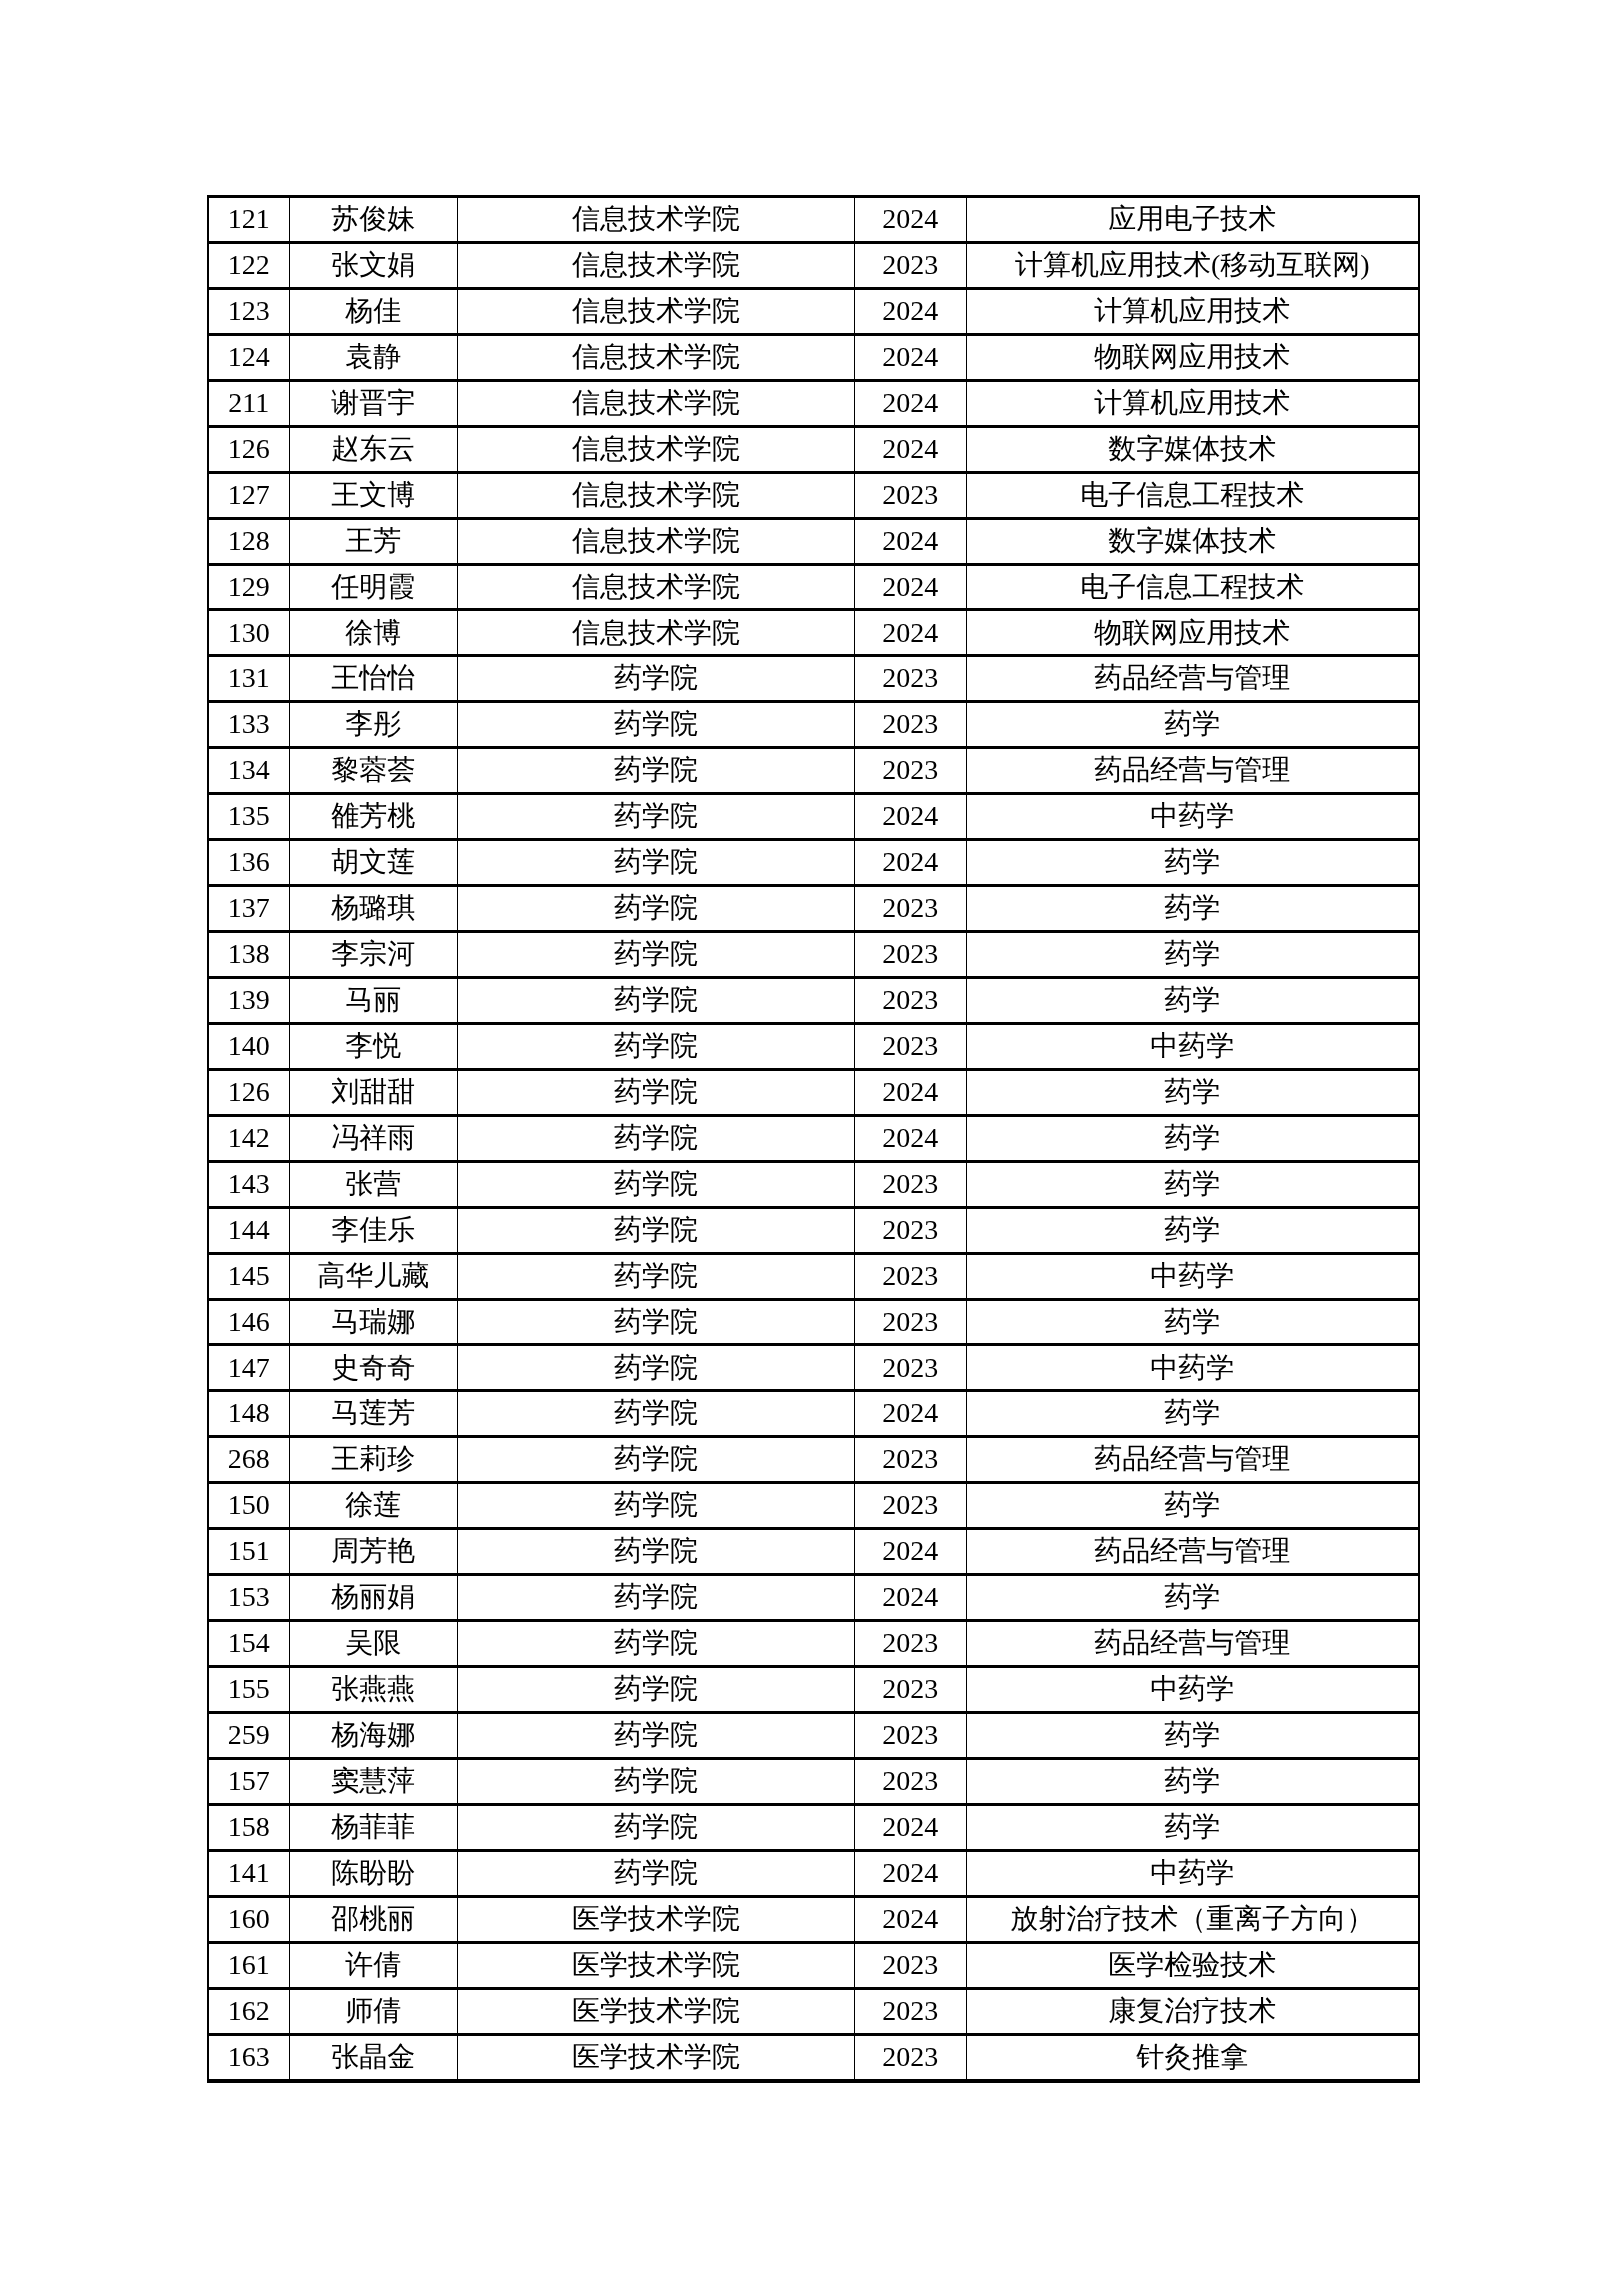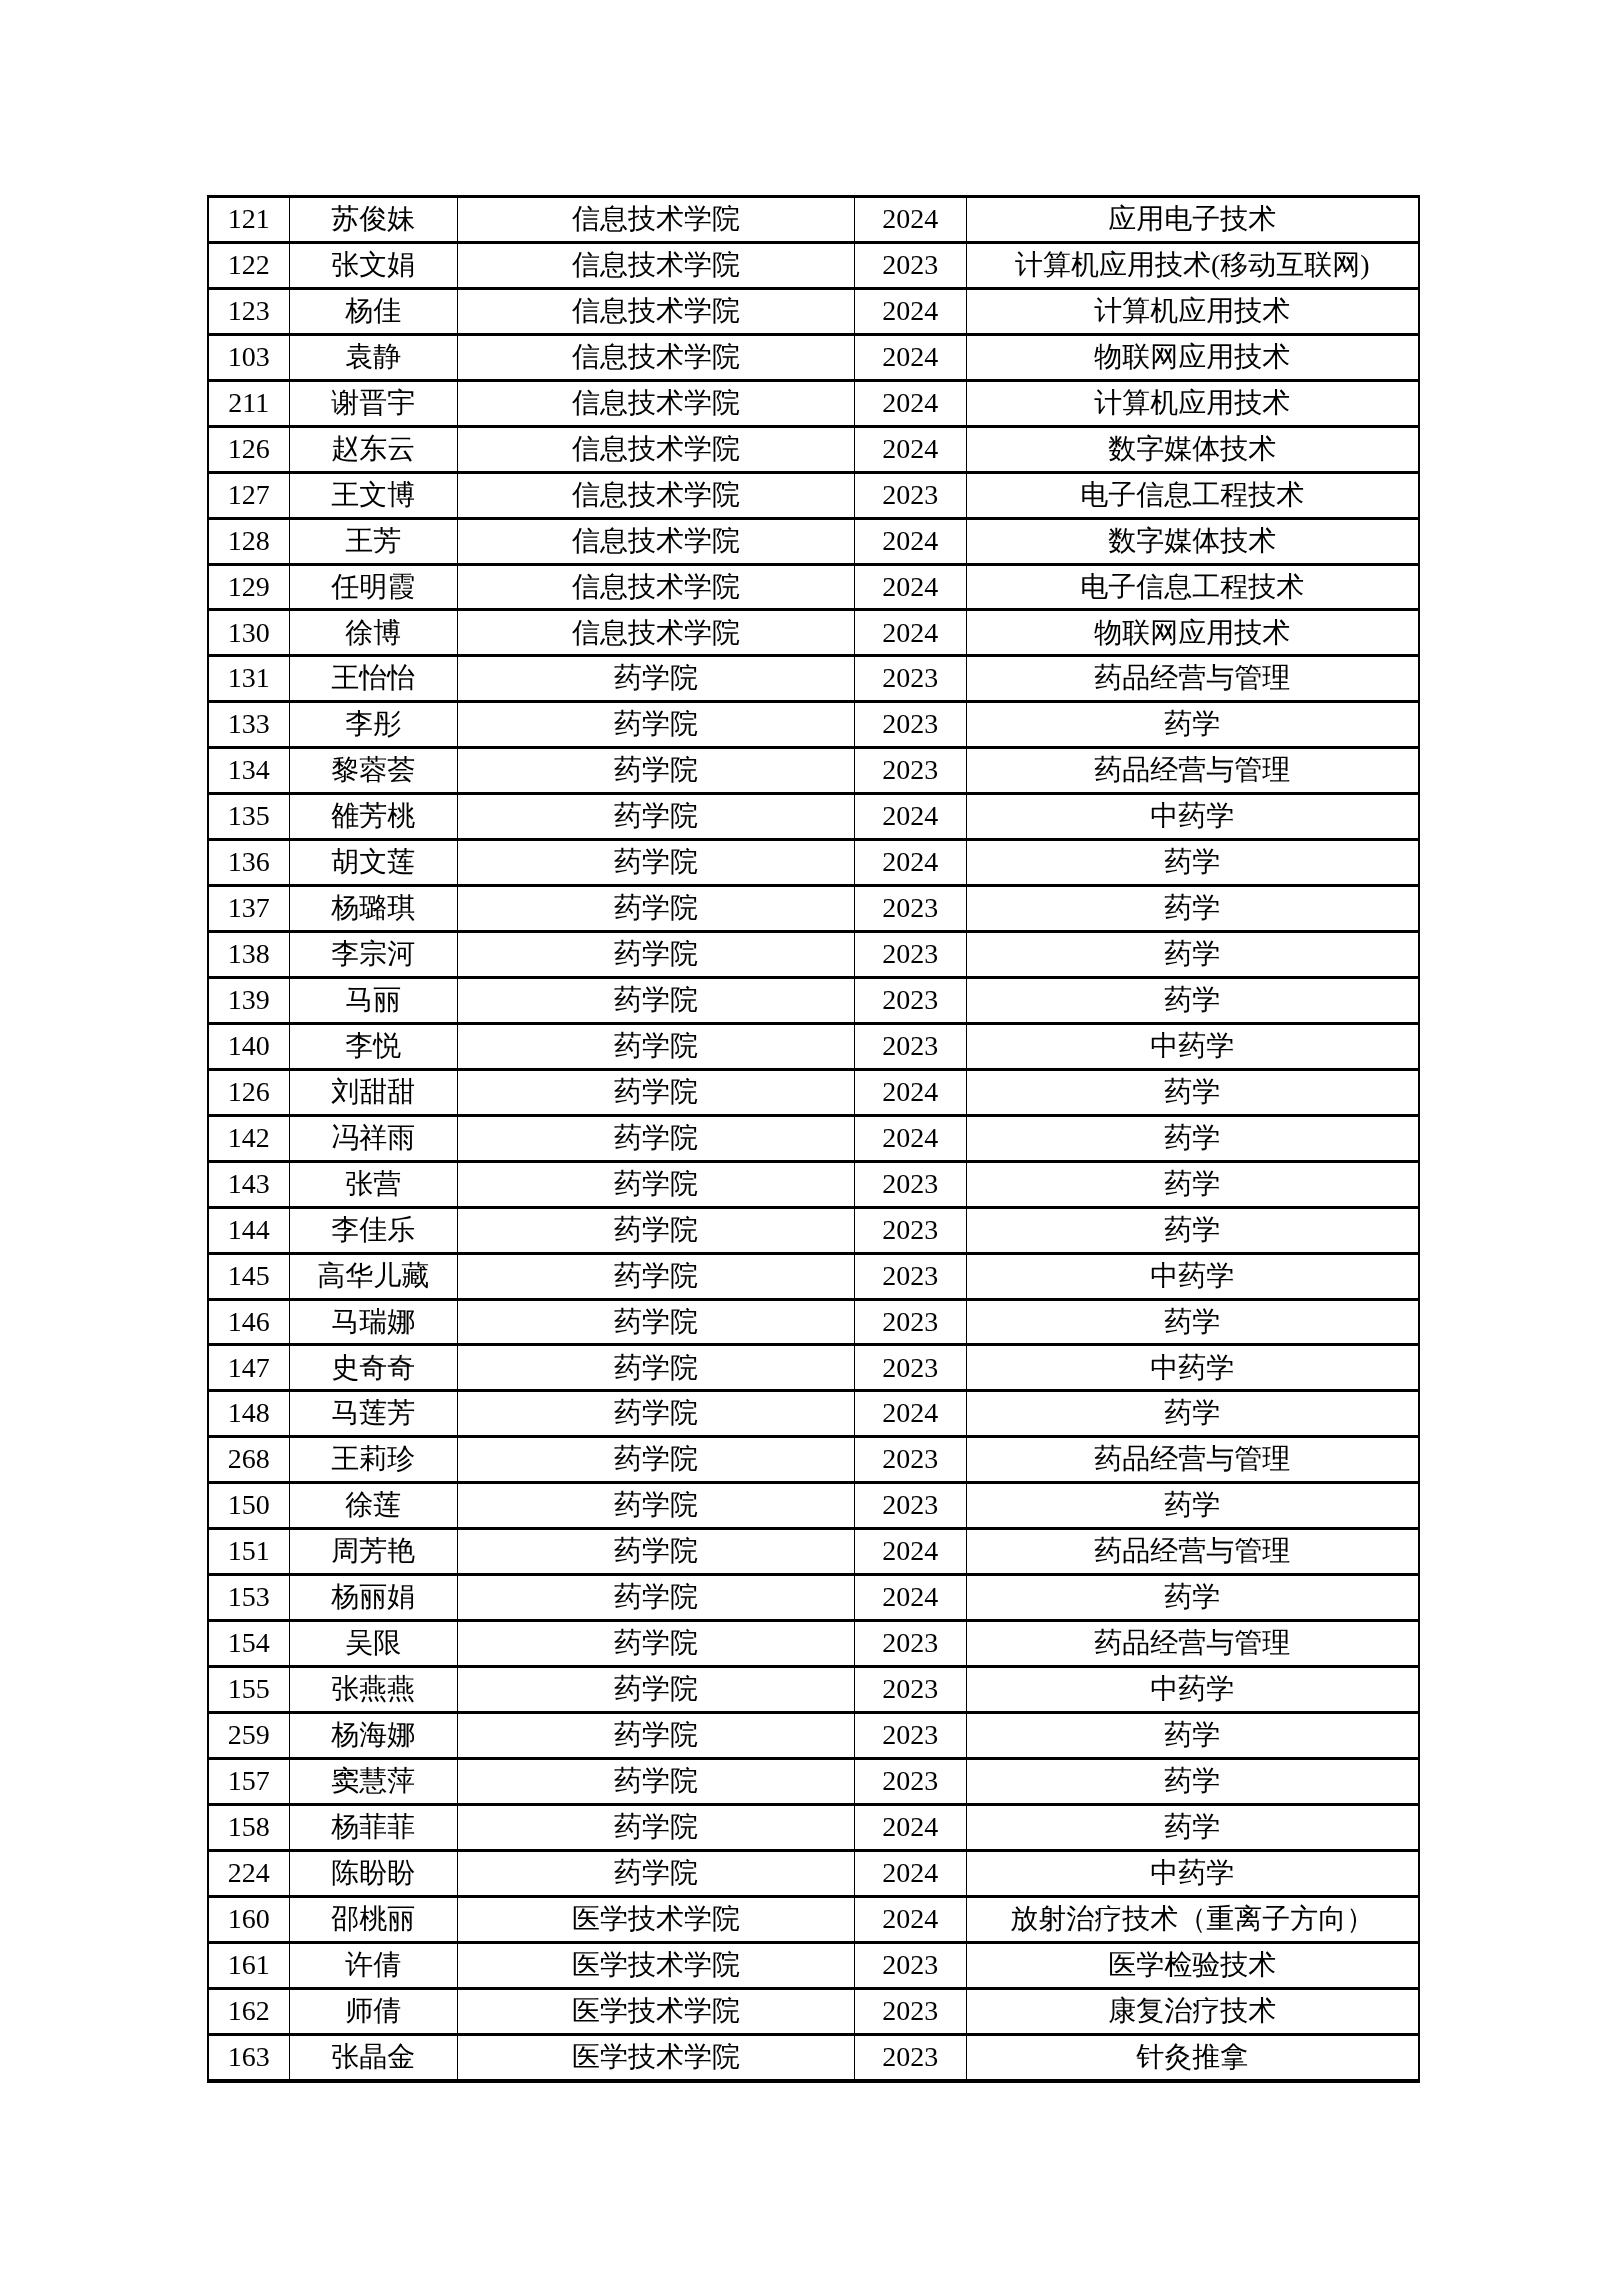--- a/index.html
+++ b/index.html
@@ -76,21 +76,21 @@
           <td>计算机应用技术(移动互联网)</td>
         </tr>
         <tr>
           <td>123</td>
           <td>杨佳</td>
           <td>信息技术学院</td>
           <td>2024</td>
           <td>计算机应用技术</td>
         </tr>
         <tr>
-          <td>103</td>
+          <td>124</td>
           <td>袁静</td>
           <td>信息技术学院</td>
           <td>2024</td>
           <td>物联网应用技术</td>
         </tr>
         <tr>
           <td>211</td>
           <td>谢晋宇</td>
           <td>信息技术学院</td>
           <td>2024</td>
@@ -307,21 +307,21 @@
           <td>药学</td>
         </tr>
         <tr>
           <td>158</td>
           <td>杨菲菲</td>
           <td>药学院</td>
           <td>2024</td>
           <td>药学</td>
         </tr>
         <tr>
-          <td>224</td>
+          <td>141</td>
           <td>陈盼盼</td>
           <td>药学院</td>
           <td>2024</td>
           <td>中药学</td>
         </tr>
         <tr>
           <td>160</td>
           <td>邵桃丽</td>
           <td>医学技术学院</td>
           <td>2024</td>

